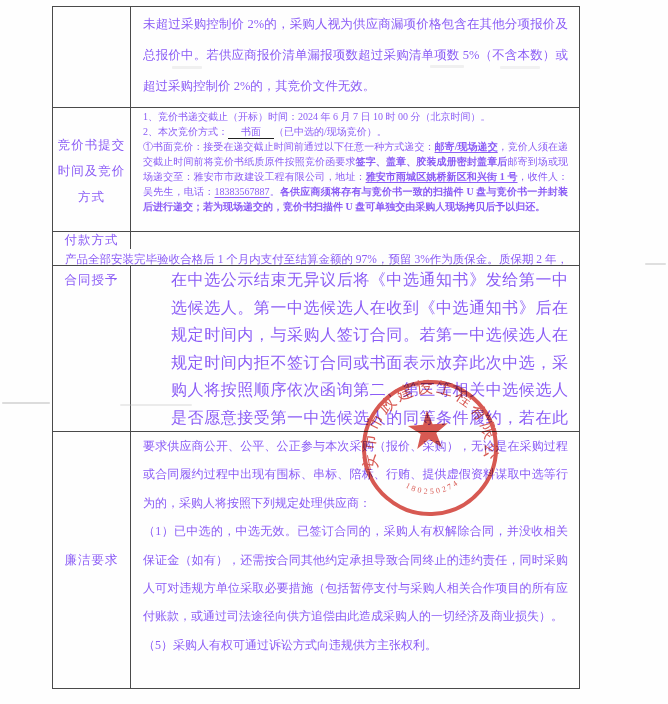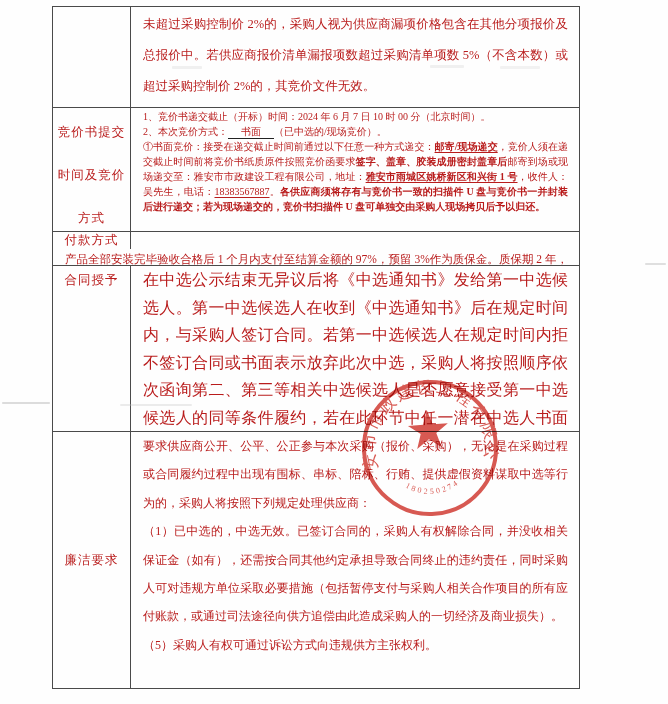--- a/index.html
+++ b/index.html
@@ -1,34 +1,34 @@
 <!DOCTYPE html>
 <html><head>
 <meta charset="utf-8">
 <style>
   html,body{margin:0;padding:0;background:#fff;}
   .page{position:relative;width:668px;height:704px;background:#fefefe;overflow:hidden;
-        font-family:"Liberation Serif","DejaVu Serif",serif;color:#b91c1c;}
+        font-family:"Liberation Serif","DejaVu Serif",serif;color:#8b5cf6;}
   .doc-table{position:absolute;left:52px;top:6px;width:526px;border:1px solid #4a4a4a;}
   .row{display:flex;border-bottom:1px solid #4a4a4a;box-sizing:border-box;}
   .row:last-child{border-bottom:none;}
   .cell{box-sizing:border-box;}
   .cell.label{width:78px;border-right:1px solid #4a4a4a;display:flex;flex-direction:column;
         align-items:center;justify-content:center;font-size:12.5px;letter-spacing:1px;
         text-align:center;flex-shrink:0;}
   .cell.content{flex:1;padding:0 11px 0 12px;text-align:justify;overflow:hidden;}
   .cell.content p{margin:0;}
   .r1{height:101px;}
   .r1 .content{font-size:12.5px;line-height:31px;padding-top:2px;}
   .r2{height:124px;}
-  .r2 .label{justify-content:flex-end;padding-top:3px;line-height:26px;gap:17px;}
+  .r2 .label{justify-content:center;padding-top:3px;line-height:26px;}
   .r2 .content{font-size:10px;line-height:15px;padding-top:1px;}
   .r3{height:34px;flex-direction:column;}
   .r3 .content{font-size:11.5px;line-height:17px;padding-top:2px;}
-  .r4{height:166px;}
+  .r4{height:166px;gap:28px;}
   .r4 .label{justify-content:flex-start;padding-top:6px;}
   .r4 .content{font-size:16px;line-height:27.6px;}
   .r5{height:256px;}
   .r5 .content{font-size:12px;line-height:28.4px;}
   .b{font-weight:bold;}
   .u{text-decoration:underline;text-underline-offset:2px;}
   .blank{display:inline-block;padding:0 13px;border-bottom:1px solid #222;line-height:13px;}
   .seal{position:absolute;left:358px;top:376px;opacity:.82;mix-blend-mode:multiply;
         transform:rotate(-4deg);}
   .art{position:absolute;background:#bfbfbf;border-radius:1px;}

